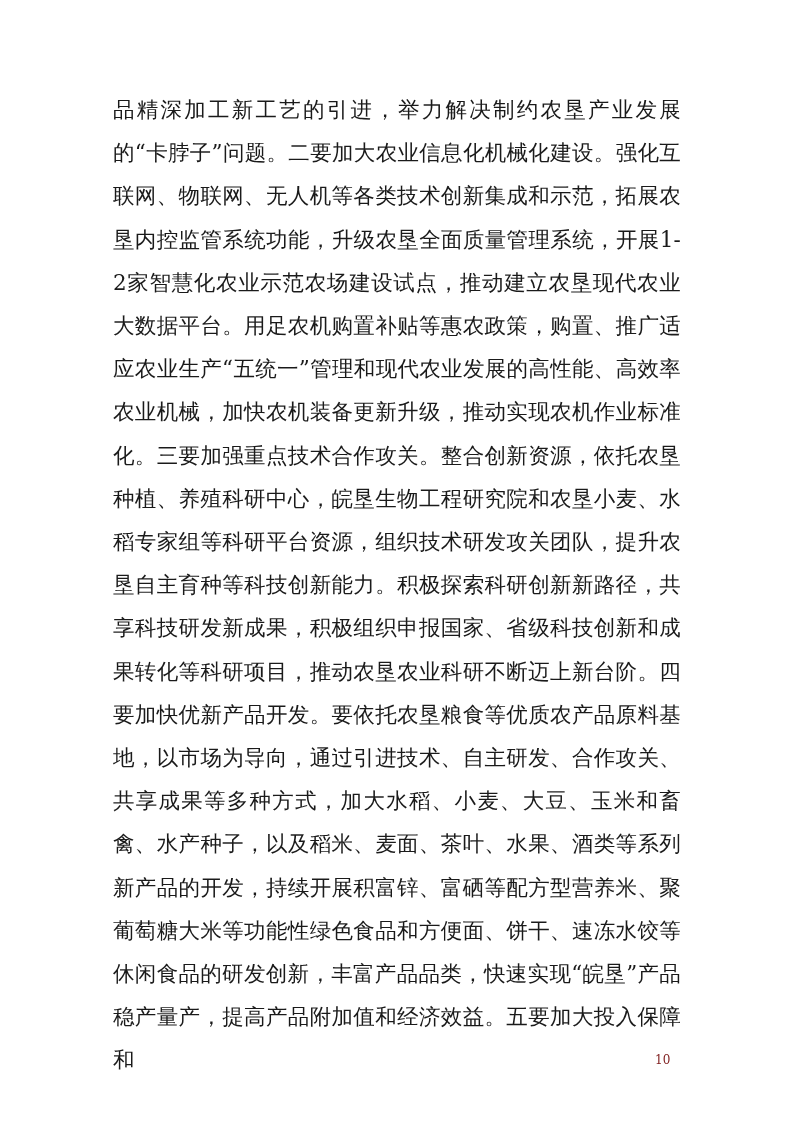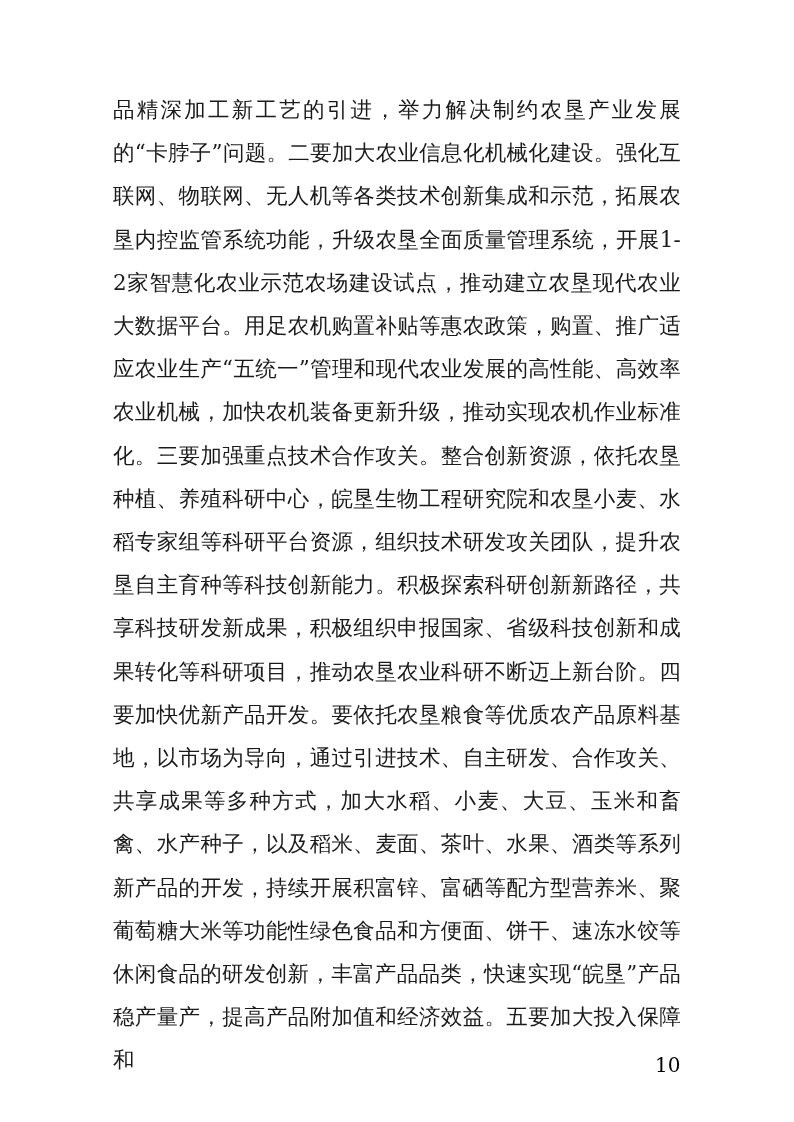--- a/index.html
+++ b/index.html
@@ -38,23 +38,23 @@
     font-weight: 400;
   }
   .body-text p {
     margin: 0;
     text-indent: 0;
   }
   .page-number {
     position: absolute;
     left: 655px;
     top: 1053px;
-    font-size: 20px;
+    font-size: 12px;
     font-family: "DejaVu Serif", serif;
-    color: #000000;
+    color: #7f1d1d;
   }
 </style>
 </head>
 <body>
 
 <div class="page">
 
   <div class="body-text">
     <p>品精深加工新工艺的引进，举力解决制约农垦产业发展的“卡脖子”问题。二要加大农业信息化机械化建设。强化互联网、物联网、无人机等各类技术创新集成和示范，拓展农垦内控监管系统功能，升级农垦全面质量管理系统，开展1-2家智慧化农业示范农场建设试点，推动建立农垦现代农业大数据平台。用足农机购置补贴等惠农政策，购置、推广适应农业生产“五统一”管理和现代农业发展的高性能、高效率农业机械，加快农机装备更新升级，推动实现农机作业标准化。三要加强重点技术合作攻关。整合创新资源，依托农垦种植、养殖科研中心，皖垦生物工程研究院和农垦小麦、水稻专家组等科研平台资源，组织技术研发攻关团队，提升农垦自主育种等科技创新能力。积极探索科研创新新路径，共享科技研发新成果，积极组织申报国家、省级科技创新和成果转化等科研项目，推动农垦农业科研不断迈上新台阶。四要加快优新产品开发。要依托农垦粮食等优质农产品原料基地，以市场为导向，通过引进技术、自主研发、合作攻关、共享成果等多种方式，加大水稻、小麦、大豆、玉米和畜禽、水产种子，以及稻米、麦面、茶叶、水果、酒类等系列新产品的开发，持续开展积富锌、富硒等配方型营养米、聚葡萄糖大米等功能性绿色食品和方便面、饼干、速冻水饺等休闲食品的研发创新，丰富产品品类，快速实现“皖垦”产品稳产量产，提高产品附加值和经济效益。五要加大投入保障和</p>
   </div>

